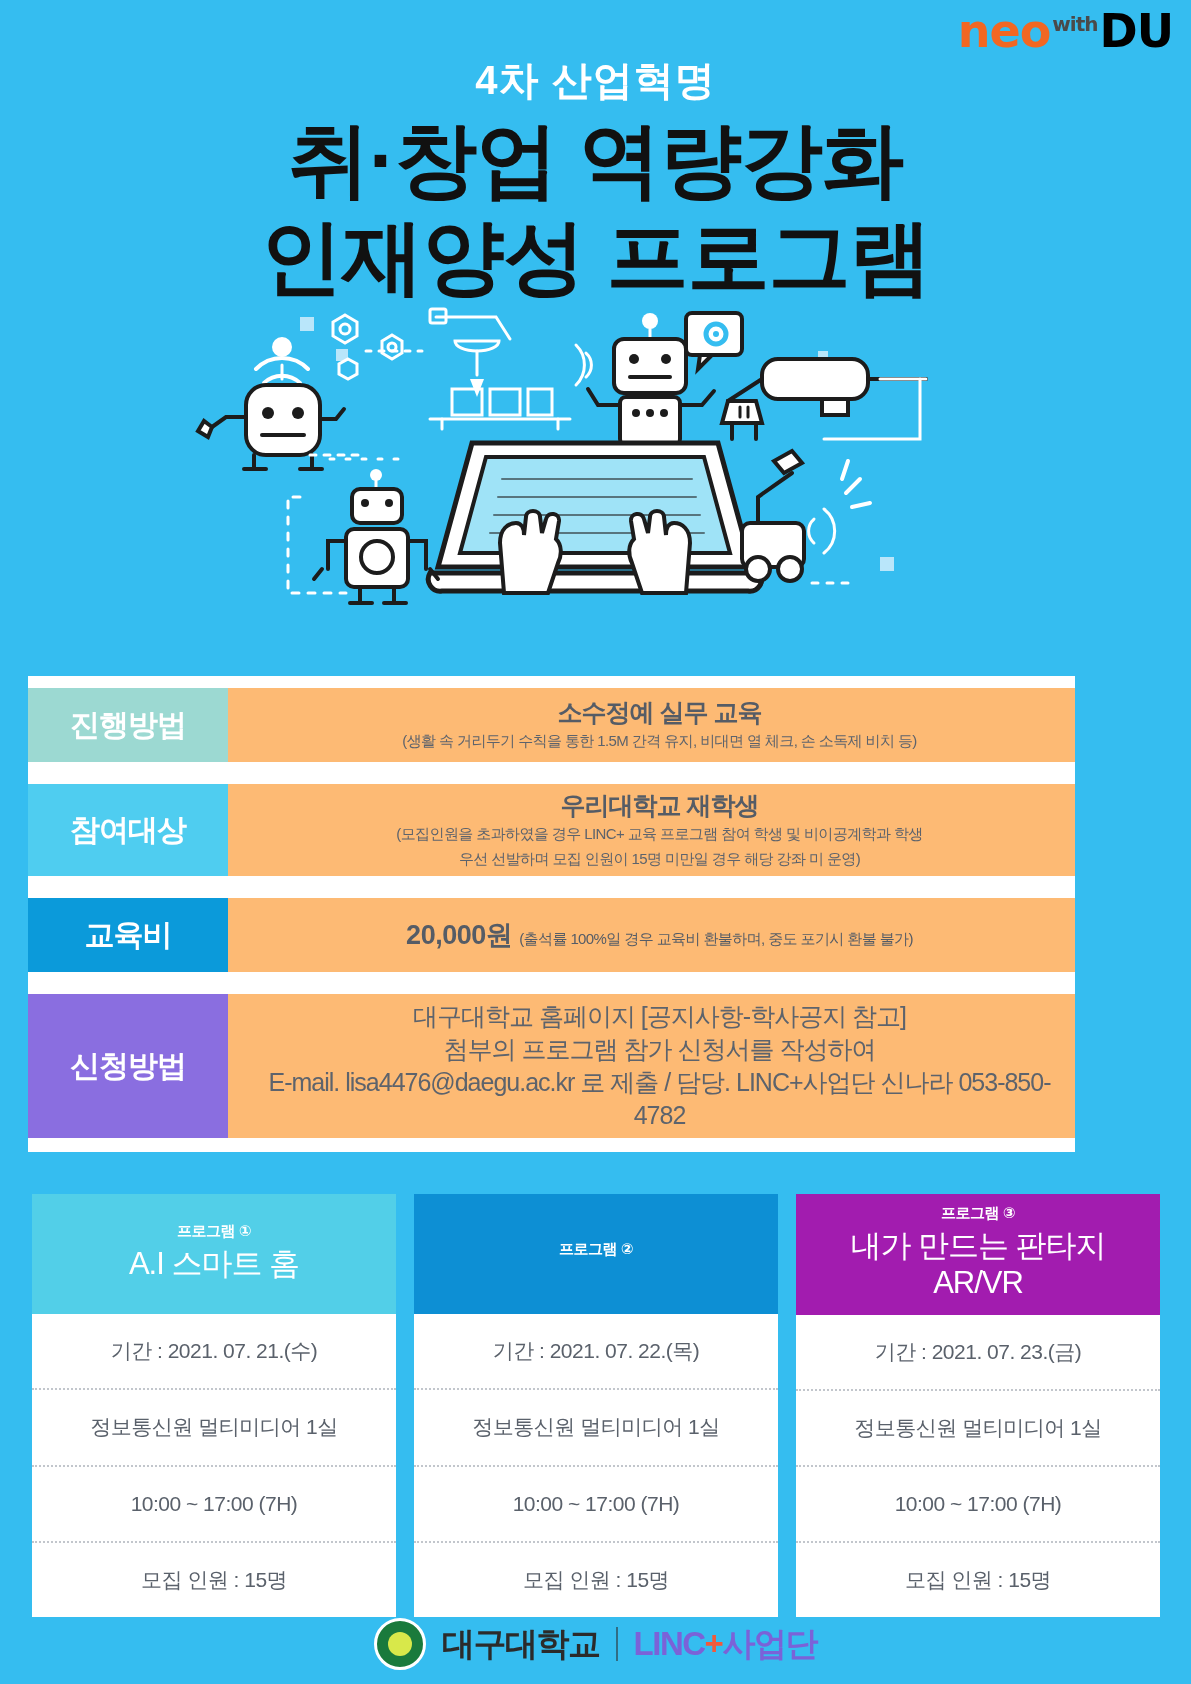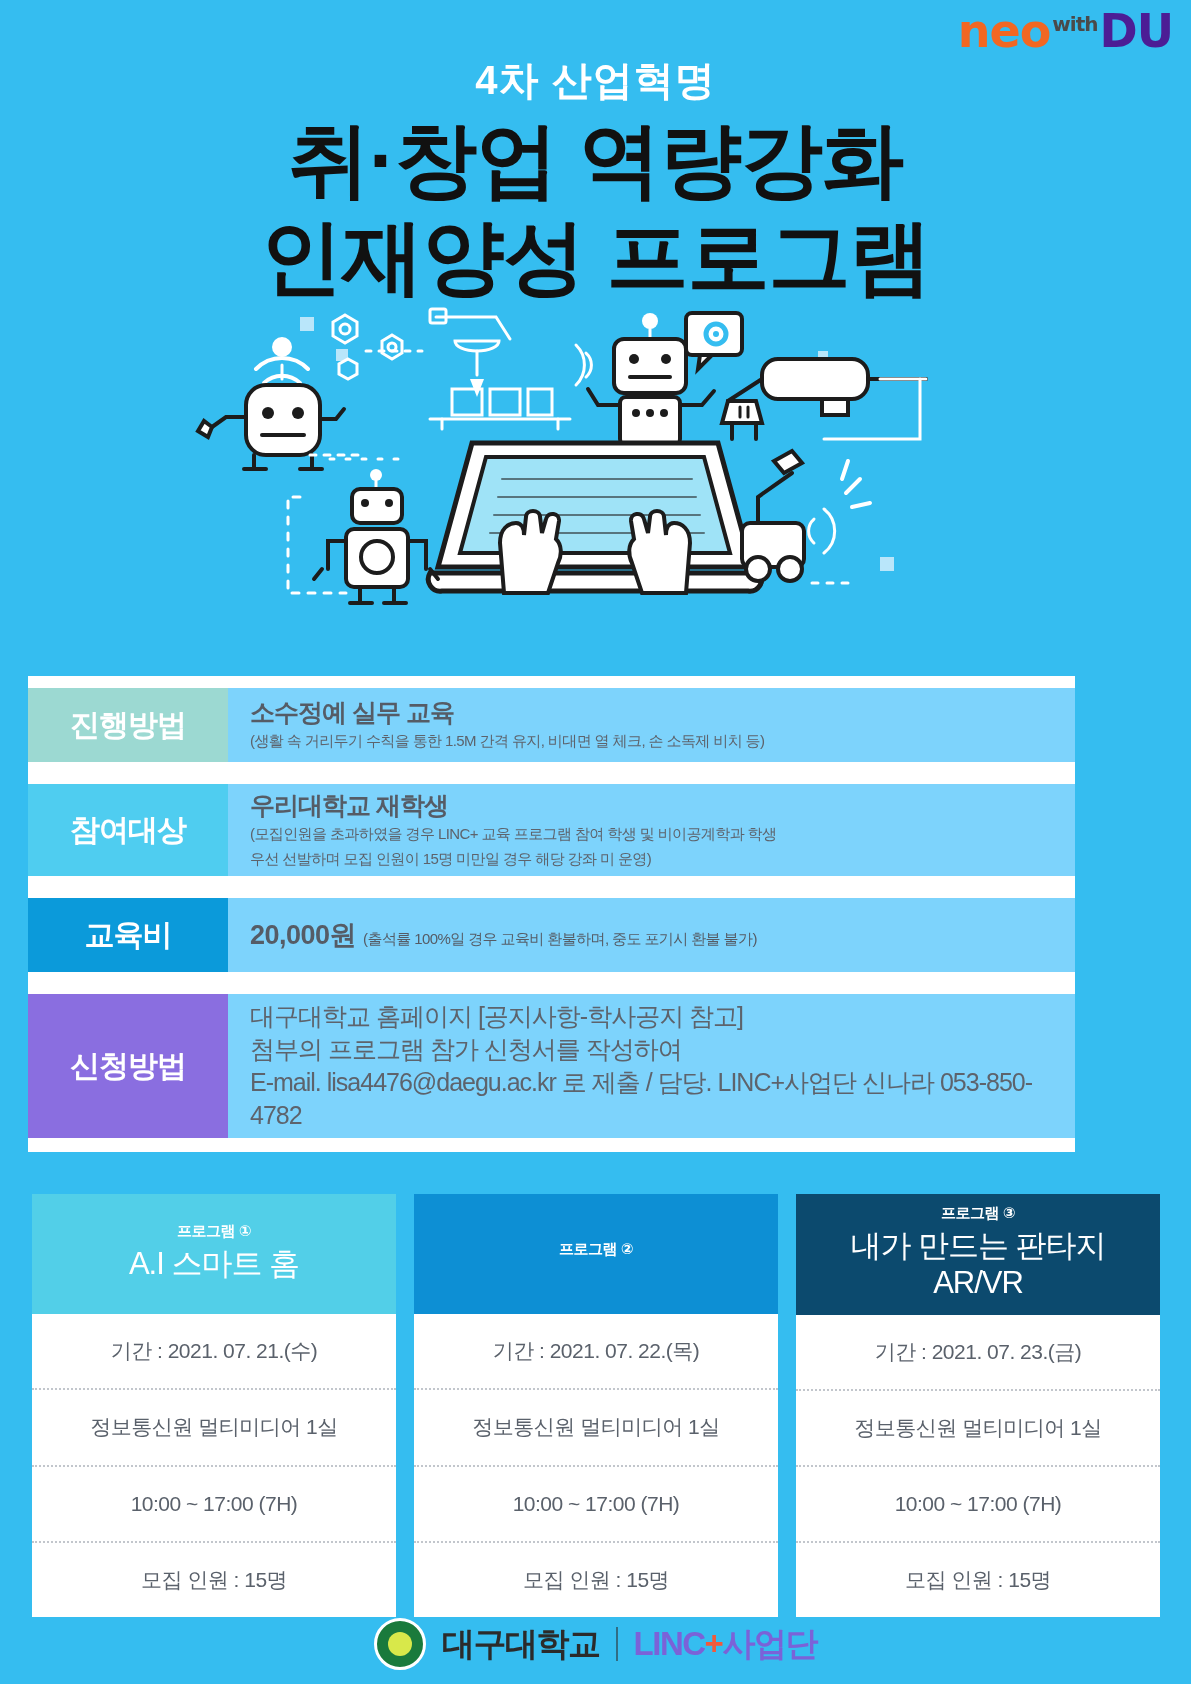--- a/index.html
+++ b/index.html
@@ -42,21 +42,21 @@
     font-size: 20px;
     font-weight: bold;
     color: #4a4a4a;
     margin: 0 2px 20px 2px;
     font-family: "DejaVu Sans", sans-serif;
     line-height: 1;
   }
   .brand-du {
     font-size: 46px;
     font-weight: bold;
-    color: #4c1d95;
+    color: #000000;
     font-family: "DejaVu Sans", sans-serif;
     line-height: 1;
   }
 
   
   .headline {
     text-align: center;
     padding-top: 60px;
   }
   .headline-eyebrow {
@@ -92,22 +92,23 @@
     margin-top: 6px;
   }
   .illustration svg { display: block; }
 
   
   .info-panel {
     position: absolute;
     left: 28px;
     top: 676px;
     width: 1047px;
-    background: #7dd3fc;
+    background: #fdba74;
     padding: 0;
+    text-align: center;
   }
   .info-row {
     display: flex;
     align-items: stretch;
     min-height: 74px;
   }
   .info-label {
     width: 200px;
     flex: 0 0 200px;
     color: #ffffff;
@@ -208,21 +209,21 @@
   .card-head {
     padding: 10px 6px 14px 6px;
     text-align: center;
     min-height: 96px;
     display: flex;
     flex-direction: column;
     justify-content: center;
   }
   .card-head.head-0 { background: #52cfe8; }
   .card-head.head-1 { background: #0d8fd4; }
-  .card-head.head-2 { background: #0c4a6e; }
+  .card-head.head-2 { background: #a21caf; }
   .card-tag {
     color: #ffffff;
     font-size: 15px;
     font-weight: bold;
     letter-spacing: -0.5px;
     margin-bottom: 5px;
   }
   .card-title {
     color: #ffffff;
     font-size: 31px;

